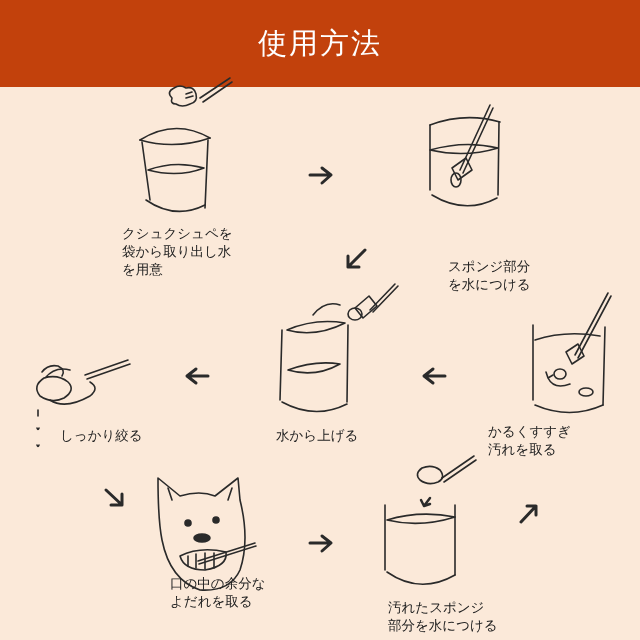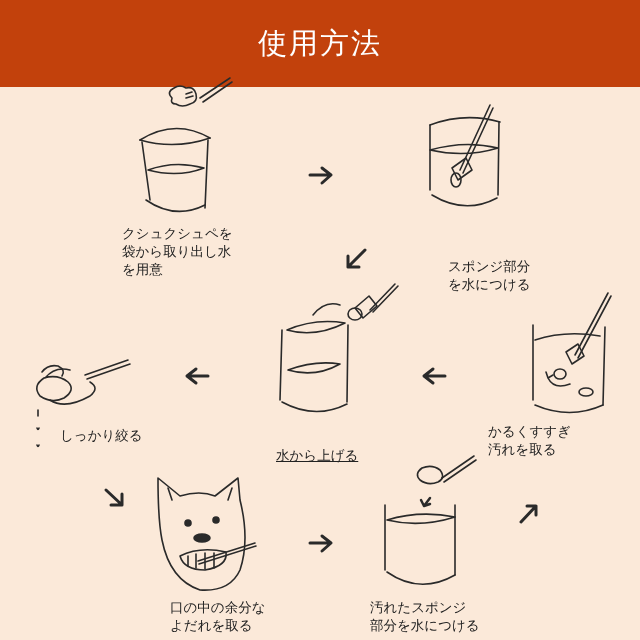--- a/index.html
+++ b/index.html
@@ -105,20 +105,20 @@
   </g>
 
   <path d="M521 522 L536 506 M527 506 L536 506 L536 515" stroke-width="3"></path>
 </svg>
 
 <div class="cap" style="left:122px;top:226px;font-family:Liberation Mono, monospace;">クシュクシュペを
 袋から取り出し水
 を用意</div>
 <div class="cap" style="left:448px;top:226px;margin-top:31px;">スポンジ部分
 を水につける</div>
-<div class="cap" style="left:276px;top:446px;text-decoration:underline;">水から上げる</div>
+<div class="cap" style="left:276px;top:426px;">水から上げる</div>
 <div class="cap" style="left:60px;top:426px;">しっかり絞る</div>
-<div class="cap" style="left:170px;top:598px;">口の中の余分な
+<div class="cap" style="left:170px;top:574px;">口の中の余分な
 よだれを取る</div>
-<div class="cap" style="left:370px;top:598px;">汚れたスポンジ
+<div class="cap" style="left:388px;top:598px;">汚れたスポンジ
 部分を水につける</div>
 <div class="cap" style="left:488px;top:422px;">かるくすすぎ
 汚れを取る</div>
 
 </body></html>

